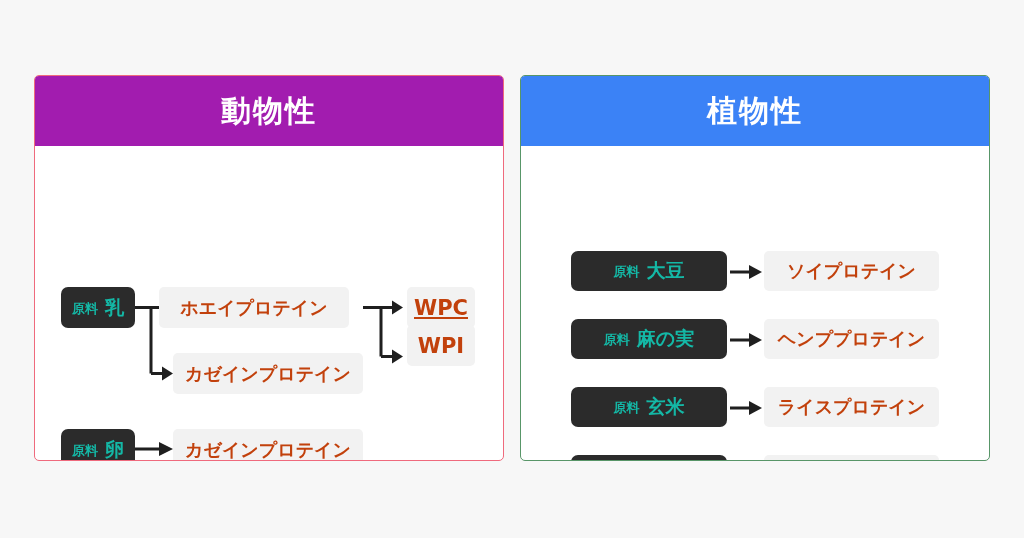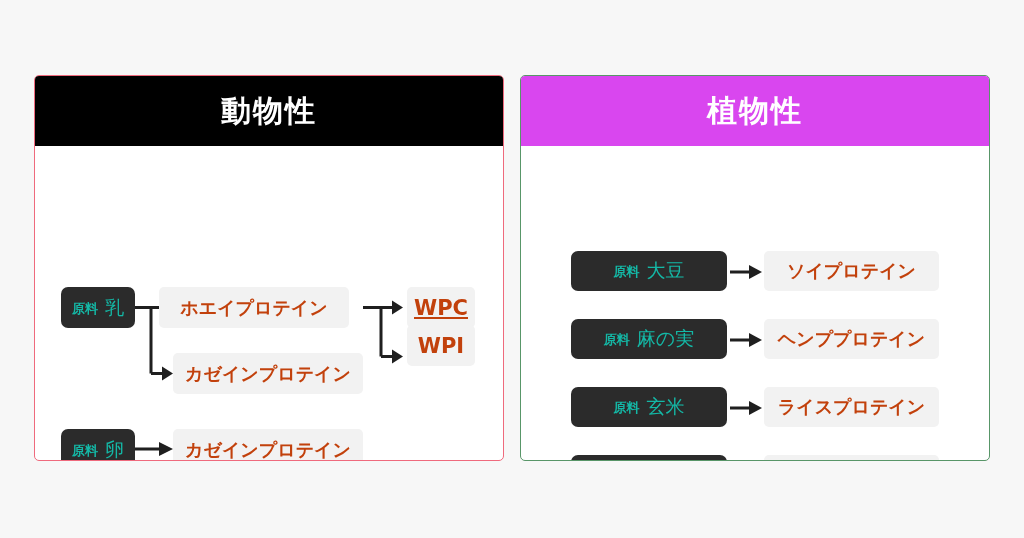--- a/index.html
+++ b/index.html
@@ -49,22 +49,22 @@
     height: 70px;
     display: flex;
     align-items: center;
     justify-content: center;
     color: #ffffff;
     font-size: 30px;
     font-weight: bold;
     letter-spacing: 2px;
   }
   .panel--animal .panel-header { background: #ed6madd; }
-  .panel--animal .panel-header { background: #000000; }
-  .panel--plant  .panel-header { background: #d946ef; }
+  .panel--animal .panel-header { background: #a21caf; }
+  .panel--plant  .panel-header { background: #3b82f6; }
 
   .panel-body {
     position: relative;
     height: 314px;
   }
 
   
   .box {
     position: absolute;
     box-sizing: border-box;
@@ -88,21 +88,21 @@
 
   .src-label {
     font-size: 13px;
     font-weight: bold;
     margin-right: 7px;
     position: relative;
     top: 1px;
   }
   .src-name {
     font-size: 19px;
-    font-weight: normal;
+    font-weight: bold;
   }
 
   
   .lp-milk      { left: 26px;  top: 141px; width: 74px;  height: 41px; }
   .lp-egg       { left: 26px;  top: 283px; width: 74px;  height: 41px; }
 
   .lp-whey      { left: 124px; top: 141px; width: 190px; height: 41px; font-size: 18px; }
   .lp-casein    { left: 138px; top: 207px; width: 190px; height: 41px; font-size: 18px; justify-content: center; }
   .lp-egg-prod  { left: 138px; top: 283px; width: 190px; height: 41px; font-size: 18px; }
 

